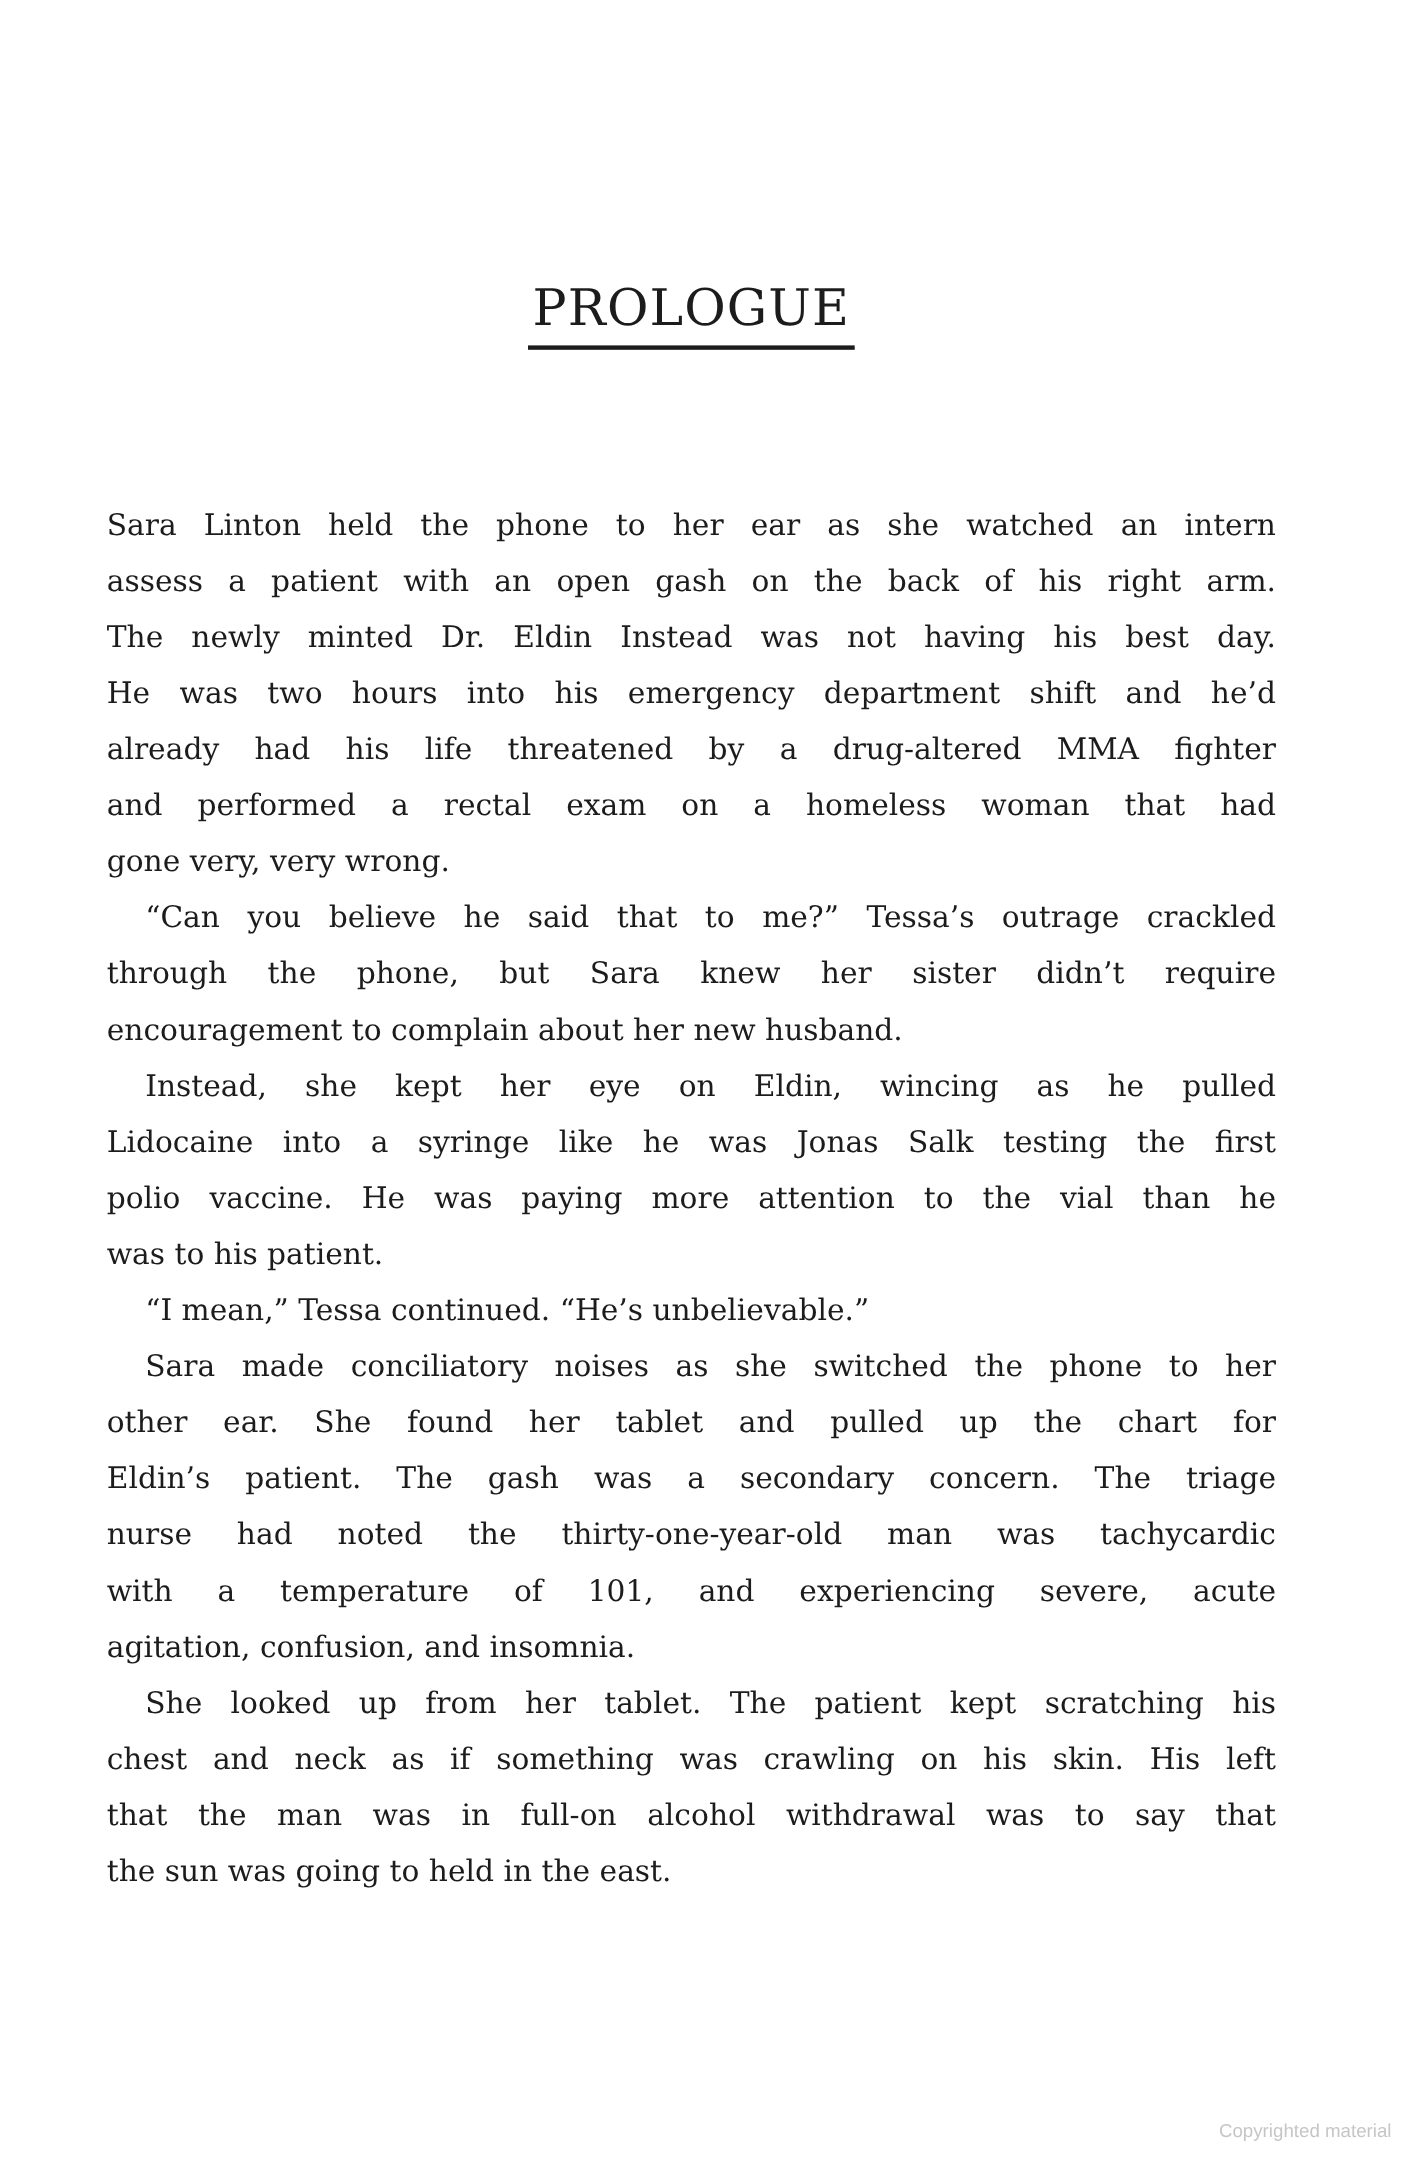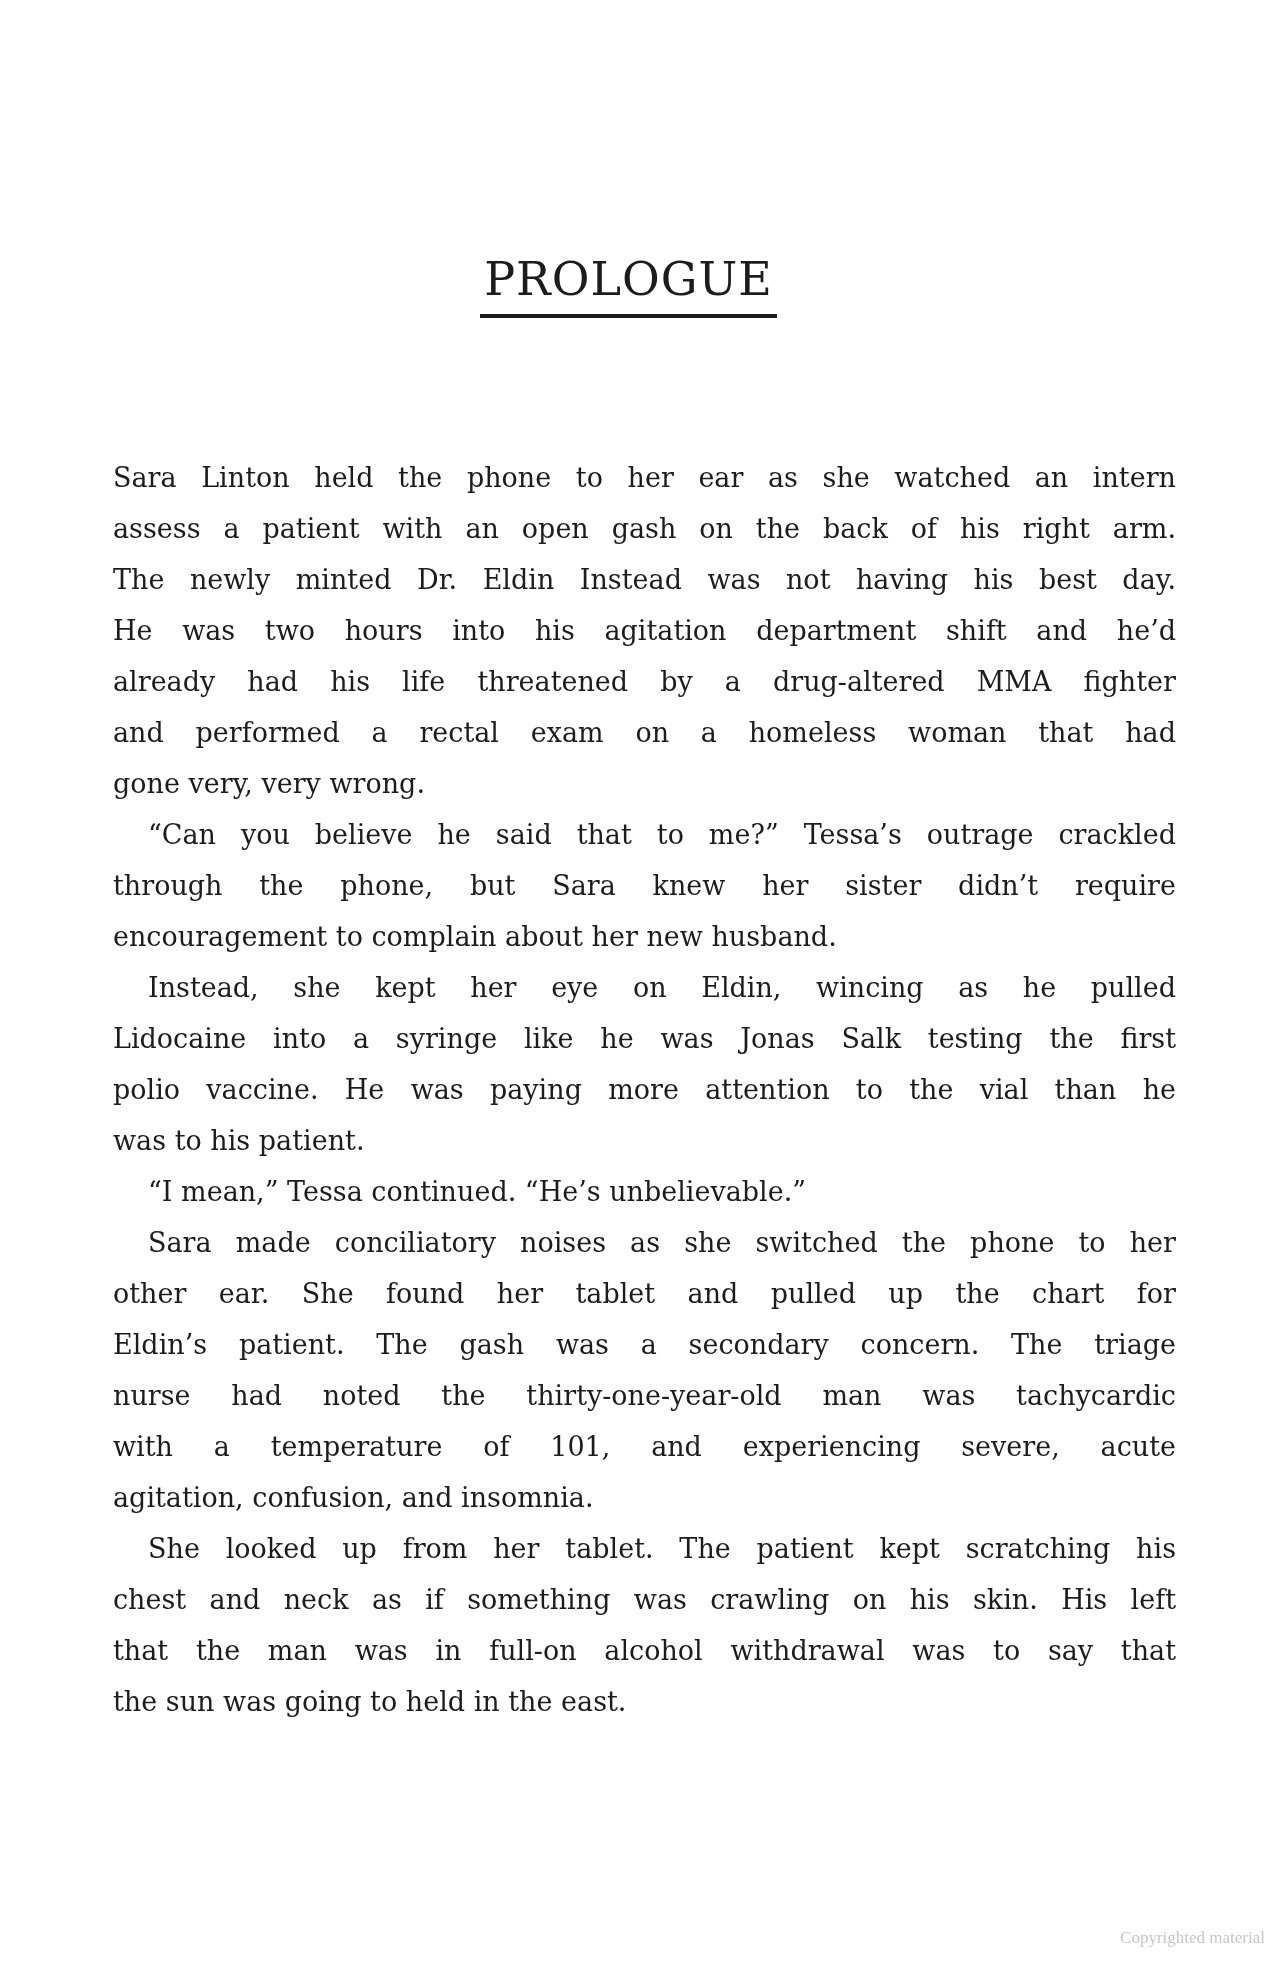--- a/index.html
+++ b/index.html
@@ -27,21 +27,21 @@
     font-size: 46px;
     font-weight: 500;
     line-height: 1.1;
     letter-spacing: 1px;
     color: #1c1c1c;
     padding: 0 4px 9px 4px;
     border-bottom: 4px solid #1c1c1c;
   }
   .content {
     position: absolute;
-    left: 113px;
+    left: 97px;
     top: 452px;
     width: 1063px;
     font-size: 27px;
     line-height: 51px;
     color: #1c1c1c;
   }
   .line {
     height: 51px;
     white-space: nowrap;
   }
@@ -55,39 +55,39 @@
     text-align: center;
     text-align-last: left;
   }
   .line.indent {
     padding-left: 35px;
   }
   .copyright {
     position: absolute;
     right: 15px;
     top: 1928px;
-    font-family: Liberation Serif, serif;
+    font-family: Liberation Sans, sans-serif;
     font-size: 17px;
     color: #c6c6c6;
   }
 </style>
 </head>
 <body>
 
 <div class="page">
   <div class="title-wrap">
     <span class="title-text">PROLOGUE</span>
   </div>
 
   <div class="content" id="content">
       <div class="paragraph">
         <div class="line just">Sara Linton held the phone to her ear as she watched an intern</div>
         <div class="line just">assess a patient with an open gash on the back of his right arm.</div>
         <div class="line just">The newly minted Dr. Eldin Instead was not having his best day.</div>
-        <div class="line just">He was two hours into his agitation department shift and he’d</div>
+        <div class="line just">He was two hours into his emergency department shift and he’d</div>
         <div class="line just">already had his life threatened by a drug-altered MMA fighter</div>
         <div class="line just">and performed a rectal exam on a homeless woman that had</div>
         <div class="line last">gone very, very wrong.</div>
       </div>
       <div class="paragraph">
         <div class="line just indent">“Can you believe he said that to me?” Tessa’s outrage crackled</div>
         <div class="line just">through the phone, but Sara knew her sister didn’t require</div>
         <div class="line last">encouragement to complain about her new husband.</div>
       </div>
       <div class="paragraph">

